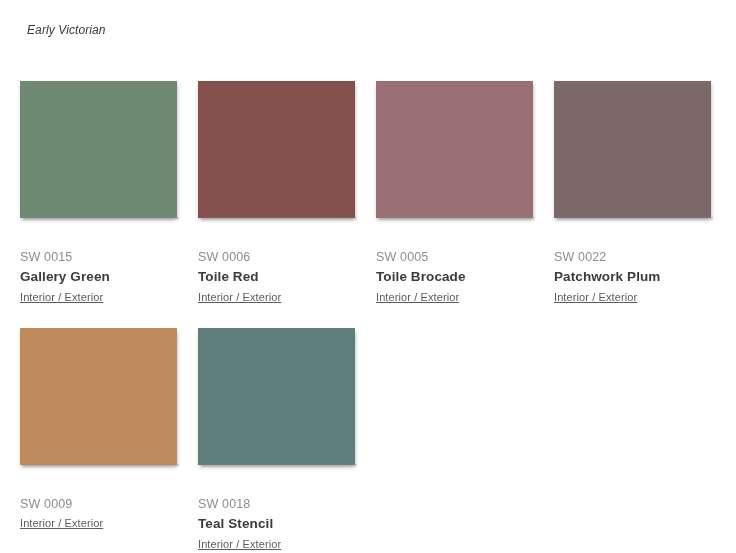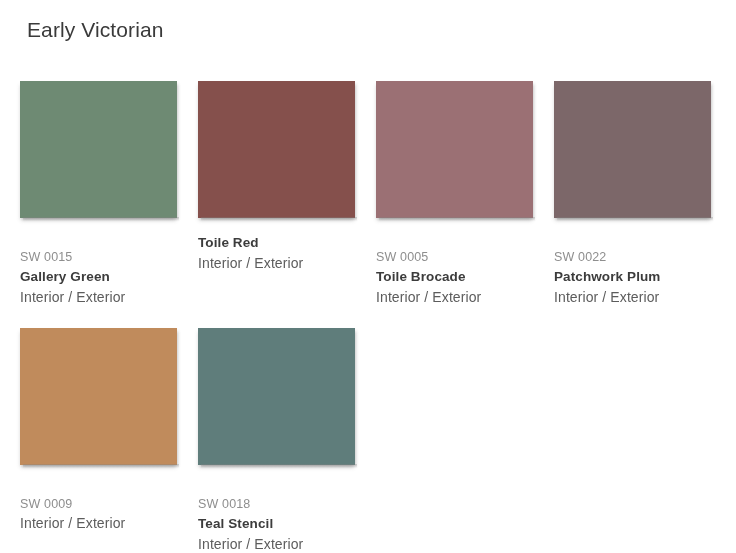--- a/index.html
+++ b/index.html
@@ -17,27 +17,28 @@
   #page-root {
     position: relative;
     width: 736px;
     height: 553px;
     box-sizing: border-box;
   }
   .palette-title {
     position: absolute;
     left: 27px;
     top: 19px;
-    font-size: 21px;
+    font-size: 12px;
     color: #3a3a3a;
     letter-spacing: 0.1px;
     font-family: "Liberation Sans", sans-serif;
     font-weight: 400;
     line-height: 22px;
     white-space: nowrap;
+    font-style: italic;
   }
   .swatch-grid {
     position: absolute;
     left: 20px;
     top: 81px;
     width: 700px;
     display: grid;
     grid-template-columns: repeat(4, 157px);
     column-gap: 21px;
     row-gap: 21px;
@@ -77,26 +78,27 @@
   .swatch-name {
     font-size: 13.5px;
     font-weight: bold;
     color: #3c3c3c;
     line-height: 20px;
     letter-spacing: 0.1px;
     white-space: nowrap;
     padding-top: 1px;
   }
   .swatch-usage {
-    font-size: 14px;
+    font-size: 11px;
     color: #5c5c5c;
     line-height: 19px;
     letter-spacing: 0.1px;
     white-space: nowrap;
     padding-top: 1px;
+    text-decoration: underline;
   }
 </style>
 </head>
 <body>
 
 <div id="page-root">
 
   <div class="palette-title">Early Victorian</div>
 
   <div class="swatch-grid">
@@ -104,20 +106,21 @@
         <div class="swatch-chip" style="background: rgb(110, 138, 115);"></div>
         <div class="swatch-meta">
           <div class="swatch-code">SW 0015</div>
           <div class="swatch-name">Gallery Green</div>
           <div class="swatch-usage">Interior / Exterior</div>
         </div>
       </div>
       <div class="swatch-card">
         <div class="swatch-chip" style="background: rgb(133, 80, 76);"></div>
         <div class="swatch-meta">
+          <div class="swatch-code">SW 0006</div>
           <div class="swatch-name">Toile Red</div>
           <div class="swatch-usage">Interior / Exterior</div>
         </div>
       </div>
       <div class="swatch-card">
         <div class="swatch-chip" style="background: rgb(155, 112, 116);"></div>
         <div class="swatch-meta">
           <div class="swatch-code">SW 0005</div>
           <div class="swatch-name">Toile Brocade</div>
           <div class="swatch-usage">Interior / Exterior</div>

